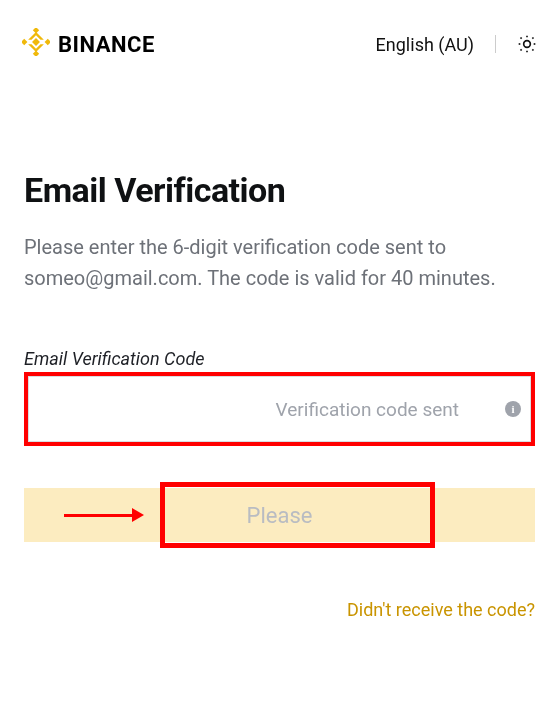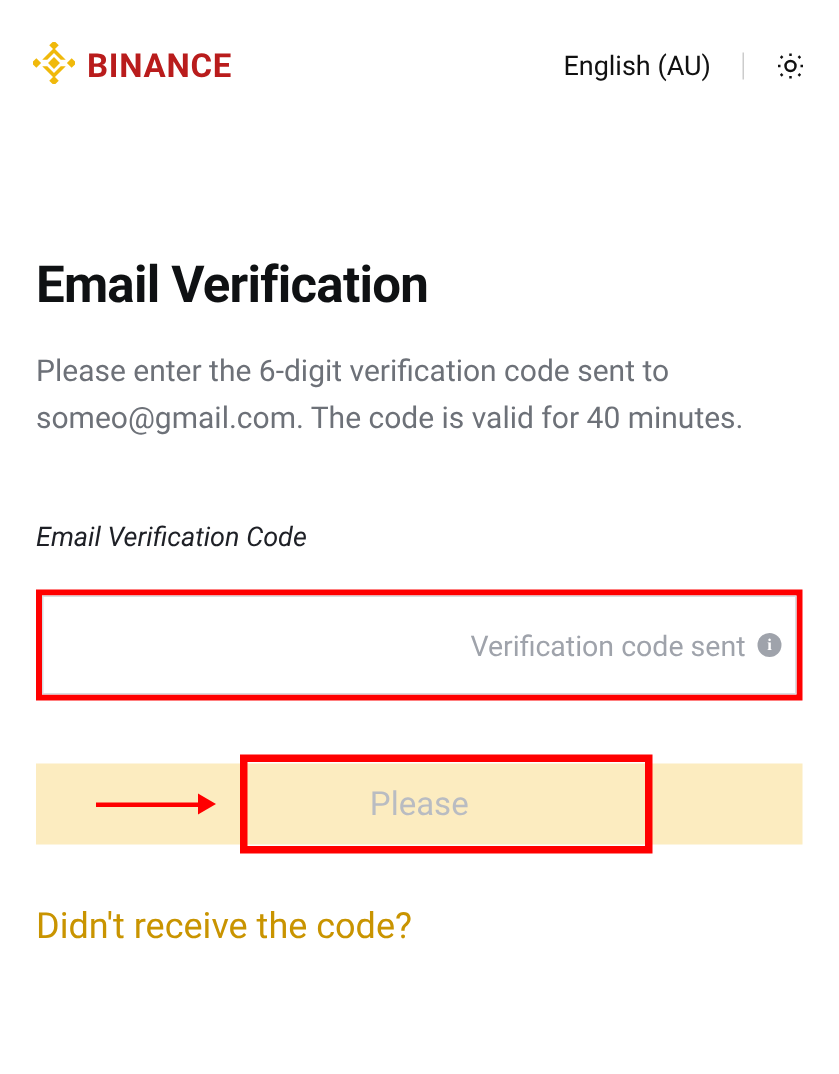--- a/index.html
+++ b/index.html
@@ -14,21 +14,21 @@
     align-items:center;
     justify-content:space-between;
     padding: 28px 22px 0 22px;
   }
   .logo-wrap {
     display:flex;
     align-items:center;
     gap:8px;
   }
   .logo-text {
-    color:#b91c1c;
+    color:#000000;
     font-weight:700;
     font-size:22px;
     letter-spacing:0.5px;
   }
   .header-right {
     display:flex;
     align-items:center;
     gap:21px;
     color:#111;
     font-size:18px;
@@ -55,28 +55,29 @@
     color:#6d7178;
   }
   .field-label {
     margin-top:54px;
     font-size:18px;
     color:#1e2026;
     font-style:italic;
   }
   .input-box {
     position:relative;
-    margin-top:24px;
+    margin-top:3px;
     border:4px solid #ff0000;
     height:74px;
     display:flex;
     align-items:center;
     justify-content:flex-end;
     padding-right:10px;
     background:#fff;
+    gap:38px;
   }
   .input-inner-border{
     position:absolute;
     inset:0;
     border:1px solid #d9dde1;
     pointer-events:none;
   }
   .input-helper {
     color:#9fa3ab;
     font-size:19px;
@@ -123,23 +124,24 @@
   .arrow-line{
     width:68px;height:3px;background:#ff0000;
   }
   .arrow-head{
     width:0;height:0;
     border-top:7px solid transparent;
     border-bottom:7px solid transparent;
     border-left:12px solid #ff0000;
   }
   .resend{
-    margin-top:34px;
-    font-size:24px;
+    margin-top:51px;
+    font-size:18px;
     color:#c99400;
+    text-align:right;
   }
   input.hidden-input{
     position:absolute;
     inset:4px 160px 4px 4px;
     border:none;
     outline:none;
     font-size:20px;
     background:transparent;
     padding-left:12px;
   }

